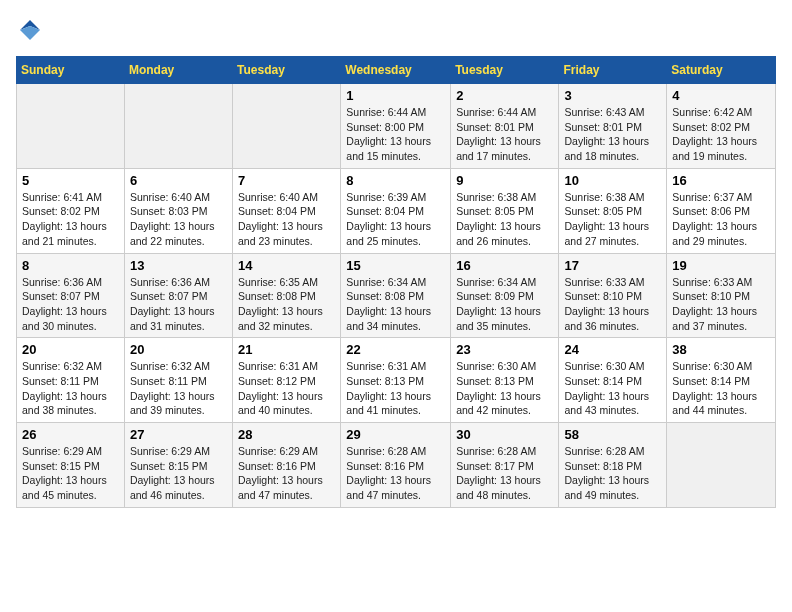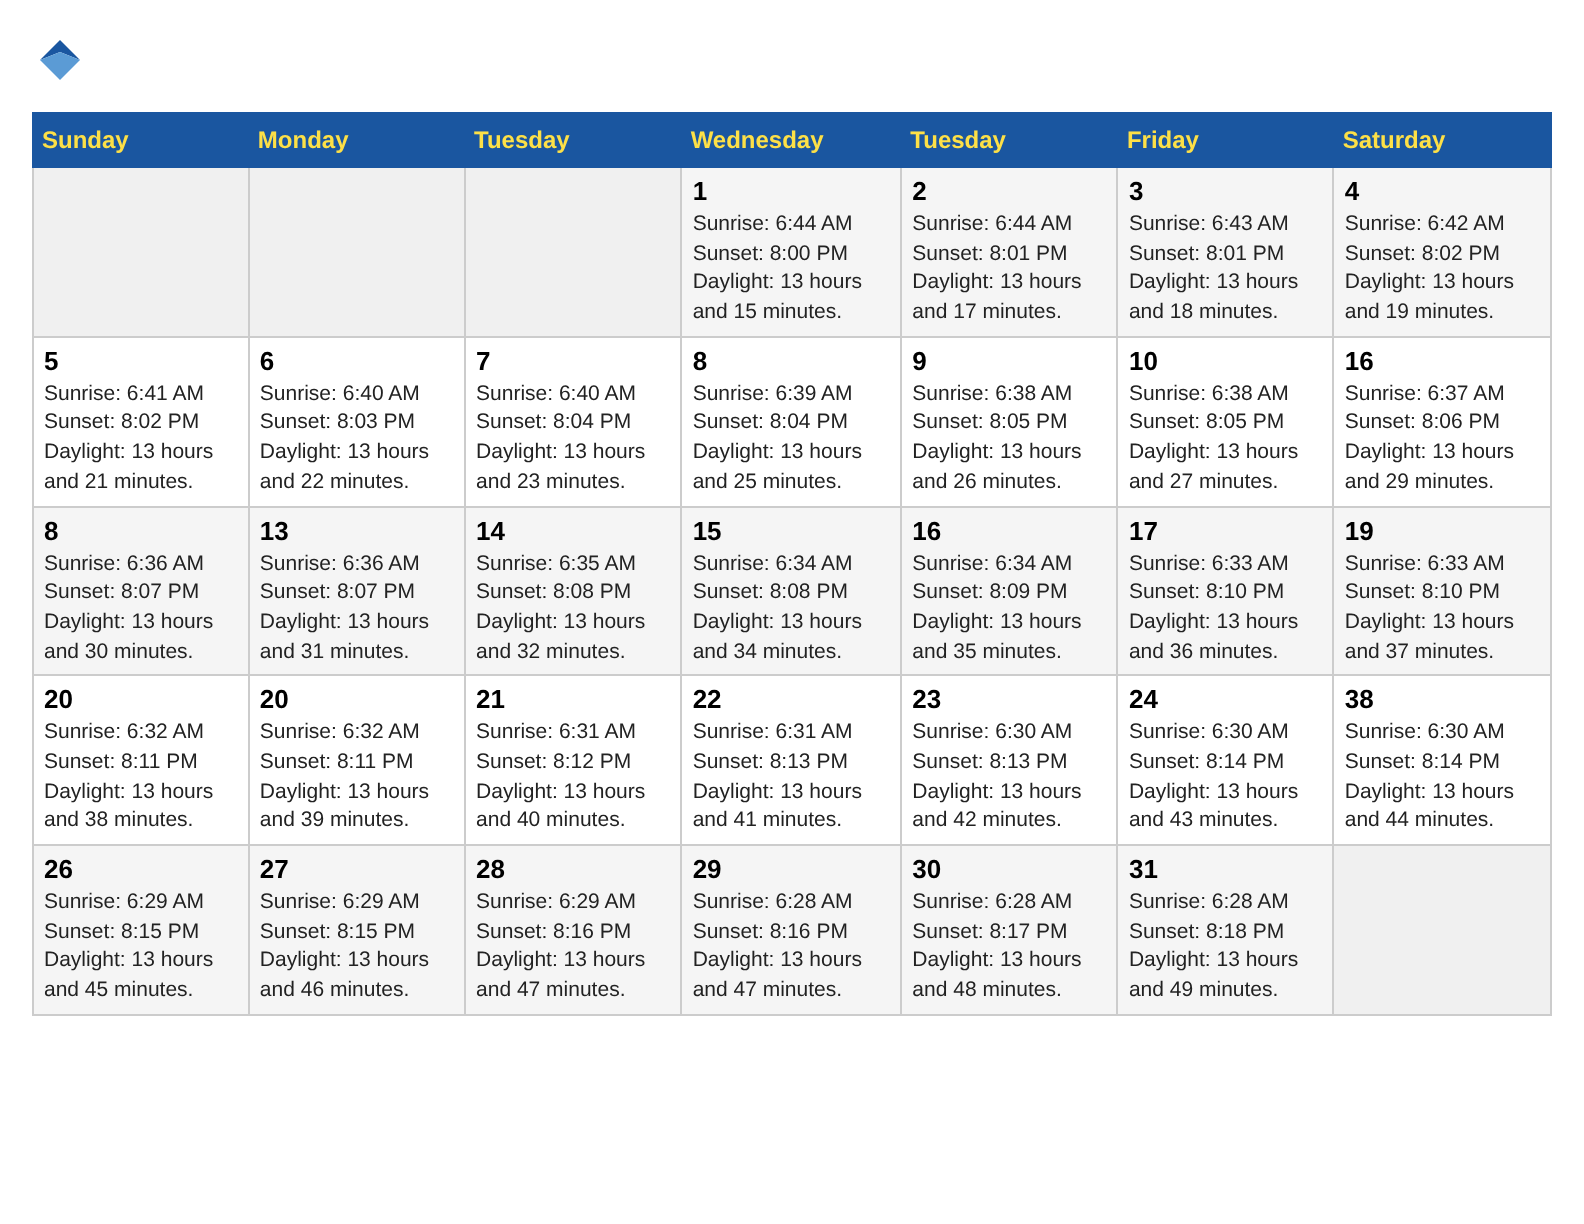--- a/index.html
+++ b/index.html
@@ -254,19 +254,19 @@
         </td>
         <td>
           <span class="day-number">29</span>
           <div class="day-info">Sunrise: 6:28 AM<br>Sunset: 8:16 PM<br>Daylight: 13 hours and 47 minutes.</div>
         </td>
         <td>
           <span class="day-number">30</span>
           <div class="day-info">Sunrise: 6:28 AM<br>Sunset: 8:17 PM<br>Daylight: 13 hours and 48 minutes.</div>
         </td>
         <td>
-          <span class="day-number">31</span>
+          <span class="day-number">58</span>
           <div class="day-info">Sunrise: 6:28 AM<br>Sunset: 8:18 PM<br>Daylight: 13 hours and 49 minutes.</div>
         </td>
         <td class="empty-cell"></td>
       </tr>
     </tbody>
 </table>
 
 </body></html>

